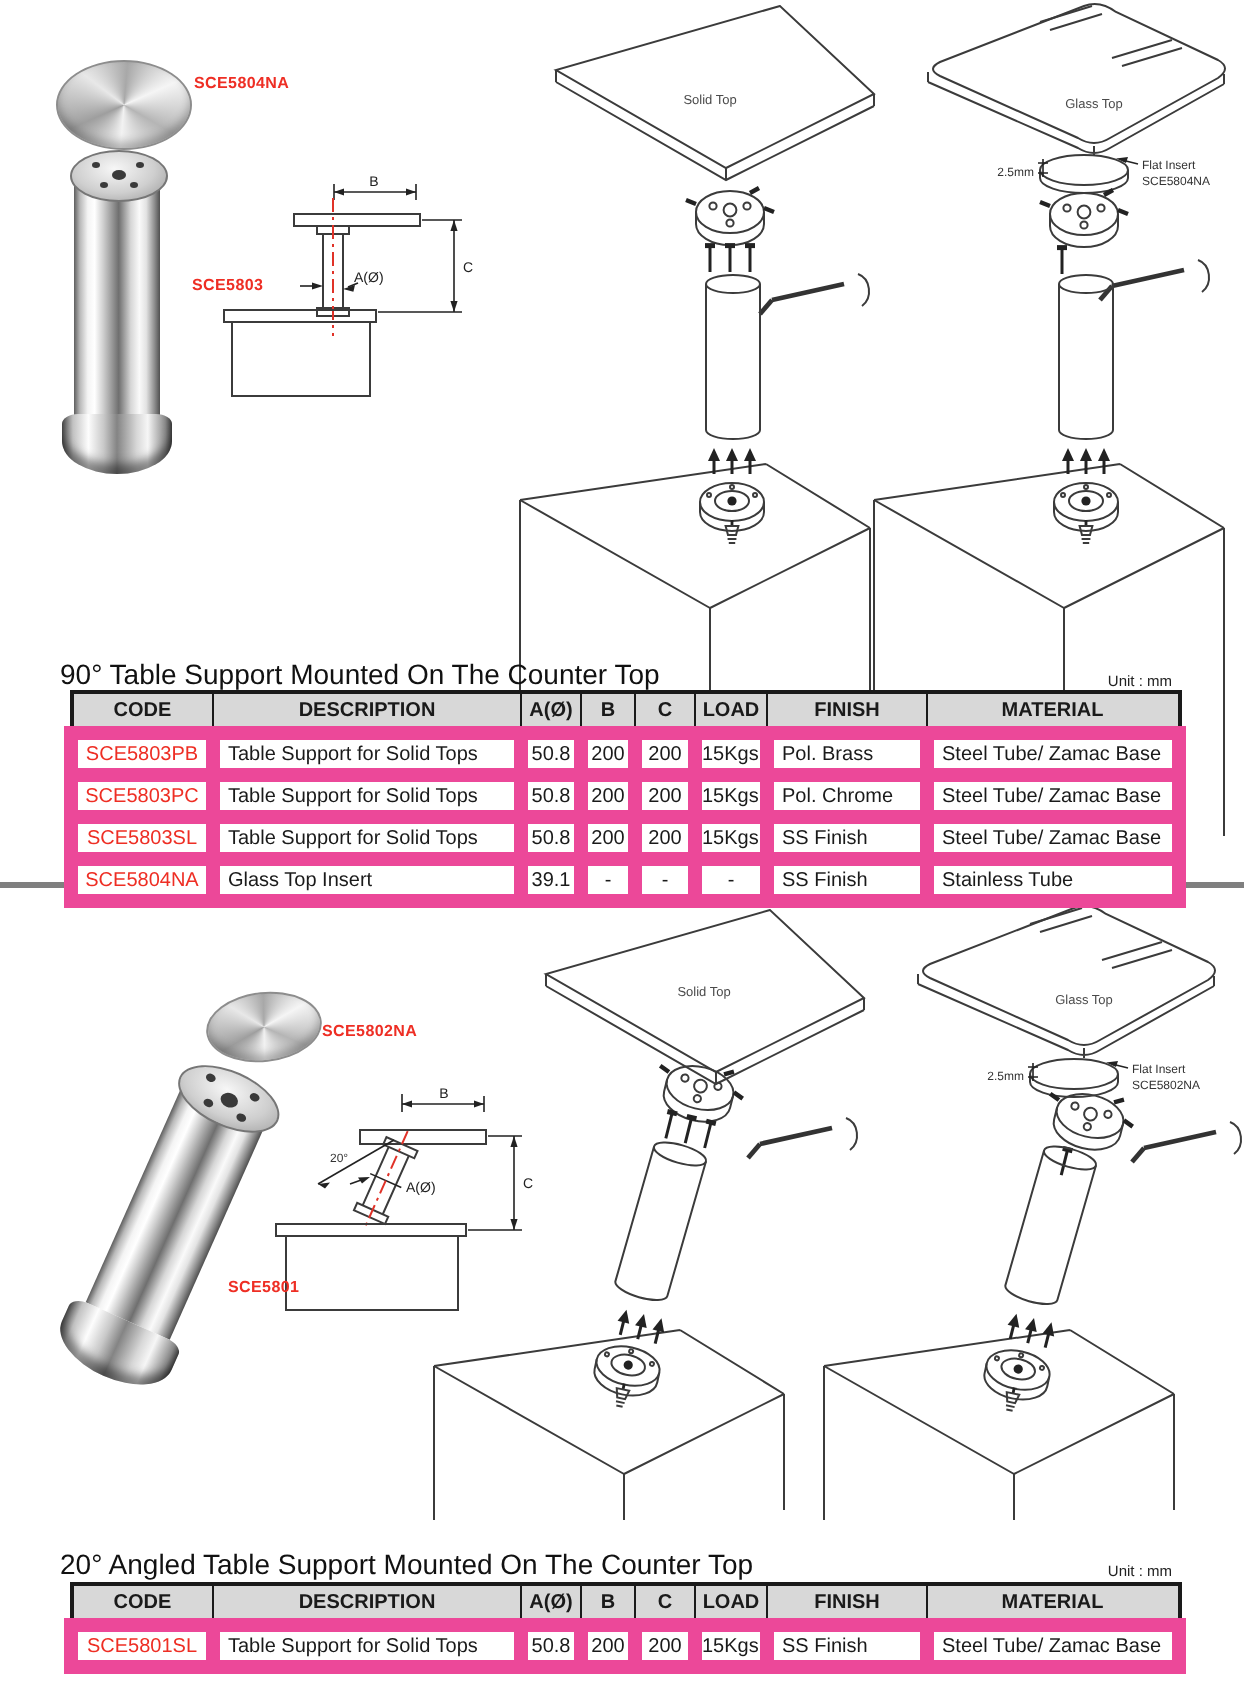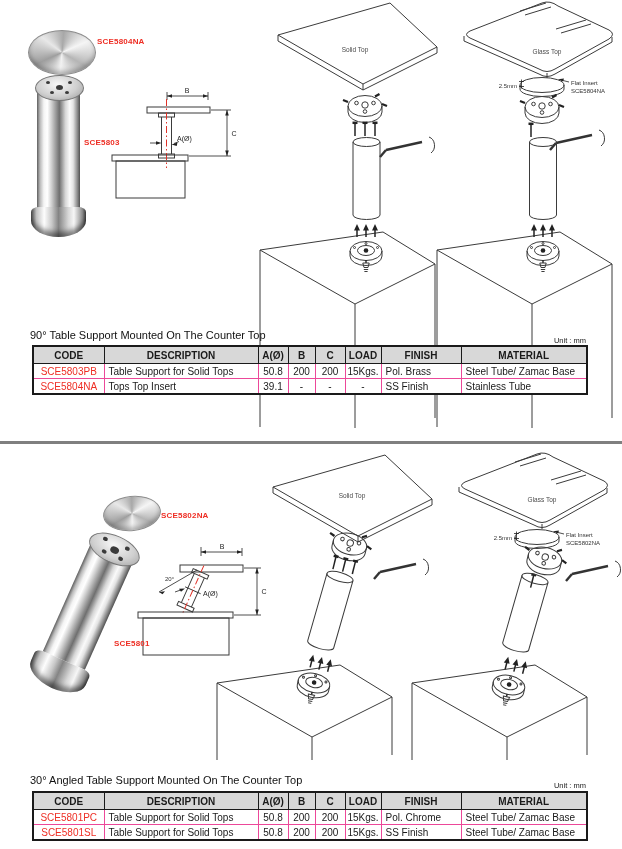--- a/index.html
+++ b/index.html
@@ -8,28 +8,28 @@
   svg{position:absolute;}
   svg .ln{stroke:#3b3b3b;fill:none;stroke-width:1;}
   svg .dim{stroke:#222;fill:none;stroke-width:0.8;}
   svg .ah{fill:#222;stroke:none;}
   svg .rl{stroke:#e03228;fill:none;stroke-width:1;stroke-dasharray:7 2.5 1.5 2.5;}
   svg text{fill:#333;font-family:"Liberation Sans","DejaVu Sans",sans-serif;}
   svg .t65{font-size:6.5px;fill:#4a4a4a;}
   svg .t6{font-size:6px;fill:#333;}
   svg .t7{font-size:7px;fill:#222;}
   .red-lbl{position:absolute;color:#ee2e24;font-size:8px;font-weight:bold;letter-spacing:.2px;z-index:4;}
-  .sec-title{position:absolute;font-size:11px;color:#111;z-index:6;}
+  .sec-title{position:absolute;font-size:14px;color:#111;z-index:6;}
   .unit{position:absolute;font-size:7.5px;color:#222;z-index:6;width:100px;text-align:right;}
   .divider{position:absolute;left:0;top:441px;width:622px;height:3px;background:#7f7f7f;z-index:3;}
   
   .spec{position:absolute;z-index:6;border-collapse:collapse;background:#fff;table-layout:fixed;
         border:2px solid #1a1a1a;}
   .spec th{background:#d8d8d8;border:1px solid #1a1a1a;font-size:10px;font-weight:bold;height:16px;padding:0;}
-  .spec td{border:1px solid #ec4899;font-size:10px;height:14px;padding:0 4px;white-space:nowrap;overflow:hidden;margin-top:12px;}
+  .spec td{border:7px solid #ec4899;font-size:10px;height:14px;padding:0 4px;white-space:nowrap;overflow:hidden;margin-top:12px;}
   .spec td.c{text-align:center;padding:0;}
   .spec td.code{color:#ee2e24;text-align:center;padding:0;}
   
   .disc{position:absolute;border-radius:50%;border:1px solid #8d8d8d;z-index:4;
     background:conic-gradient(from 120deg at 50% 50%,#b5b5b5,#f2f2f2 18%,#9e9e9e 35%,#e8e8e8 52%,#a8a8a8 68%,#f5f5f5 85%,#b5b5b5);
     box-shadow:inset 0 -3px 4px rgba(0,0,0,.25);}
   .cyl{position:absolute;z-index:4;}
   .cyl-cap{position:absolute;border-radius:50%;border:1px solid #767676;
     background:radial-gradient(ellipse at 45% 35%,#f7f7f7,#cfcfcf 55%,#989898);}
   .hole{position:absolute;background:#3a3a3a;border-radius:50%;}
@@ -49,21 +49,21 @@
   <div class="cyl-body" style="left:2px;top:12px;width:43px;height:122px"></div>
   <div class="cyl-base" style="left:-4px;top:132px;width:55px;height:30px"></div>
   <div class="cyl-cap" style="left:0;top:0;width:47px;height:24px">
     <div class="hole" style="left:20px;top:9px;width:7px;height:5px"></div>
     <div class="hole" style="left:10px;top:5px;width:4px;height:3px"></div>
     <div class="hole" style="left:32px;top:5px;width:4px;height:3px"></div>
     <div class="hole" style="left:14px;top:15px;width:4px;height:3px"></div>
     <div class="hole" style="left:29px;top:15px;width:4px;height:3px"></div>
   </div>
 </div>
-<div class="red-lbl" style="left:84px;top:138px">SCE5803</div>
+<div class="red-lbl" style="left:96px;top:138px">SCE5803</div>
 
 <svg style="left:105px;top:85px" width="135" height="150" viewBox="0 0 135 150">
   <path class="dim" d="M62,7 V15 M103,7 V15"></path>
   <path class="dim" d="M62,11 H103"></path>
   <path class="ah" d="M62,11 l5,-1.8 v3.6 z"></path>
     <path class="ah" d="M103,11 l-5,-1.8 v3.6 z"></path>
   <text class="t7" x="82" y="8" text-anchor="middle">B</text>
   <rect class="ln" x="42" y="22" width="63" height="6" fill="#fff"></rect>
   <rect class="ln" x="53.5" y="28" width="16" height="4" fill="#fff"></rect>
   <path class="ln" d="M56.5,32 V69 M66.5,32 V69"></path>
@@ -212,22 +212,42 @@
       <td class="code">SCE5803PB</td>
       <td>Table Support for Solid Tops</td>
       <td class="c">50.8</td>
       <td class="c">200</td>
       <td class="c">200</td>
       <td class="c">15Kgs.</td>
       <td>Pol. Brass</td>
       <td>Steel Tube/ Zamac Base</td>
     </tr>
     <tr>
+      <td class="code">SCE5803PC</td>
+      <td>Table Support for Solid Tops</td>
+      <td class="c">50.8</td>
+      <td class="c">200</td>
+      <td class="c">200</td>
+      <td class="c">15Kgs.</td>
+      <td>Pol. Chrome</td>
+      <td>Steel Tube/ Zamac Base</td>
+    </tr>
+    <tr>
+      <td class="code">SCE5803SL</td>
+      <td>Table Support for Solid Tops</td>
+      <td class="c">50.8</td>
+      <td class="c">200</td>
+      <td class="c">200</td>
+      <td class="c">15Kgs.</td>
+      <td>SS Finish</td>
+      <td>Steel Tube/ Zamac Base</td>
+    </tr>
+    <tr>
       <td class="code">SCE5804NA</td>
-      <td>Tops Top Insert</td>
+      <td>Glass Top Insert</td>
       <td class="c">39.1</td>
       <td class="c">-</td>
       <td class="c">-</td>
       <td class="c">-</td>
       <td>SS Finish</td>
       <td>Stainless Tube</td>
     </tr>
   </tbody>
 </table>
 
@@ -369,21 +389,21 @@
   <path class="dim" d="M364,84 L356,82"></path>
     <path class="ah" d="M353,81.3 l6,-0.8 l-1,3 z"></path>
   <use href="#flgB" transform="translate(345,108) rotate(14)"></use>
   <use href="#scrB" transform="translate(334,124) rotate(14)"></use>
   <use href="#keyB" transform="translate(372,124)"></use>
   <use href="#tubB" transform="translate(335,129) rotate(16)"></use>
   <use href="#arr3B" transform="translate(317,209) rotate(14)"></use>
   <use href="#basB" transform="translate(309,235) rotate(12)"></use>
 </svg>
 
-<div class="sec-title" style="left:30px;top:774px">30° Angled Table Support Mounted On The Counter Top</div>
+<div class="sec-title" style="left:30px;top:774px">20° Angled Table Support Mounted On The Counter Top</div>
 <div class="unit" style="left:486px;top:781px">Unit : mm</div>
 
 <table class="spec" style="left:32px;top:791px;width:556px">
   <colgroup>
       <col style="width:71px">
       <col style="width:154px">
       <col style="width:30px">
       <col style="width:27px">
       <col style="width:30px">
       <col style="width:36px">
@@ -397,30 +417,20 @@
     <th>A(Ø)</th>
     <th>B</th>
     <th>C</th>
     <th>LOAD</th>
     <th>FINISH</th>
     <th>MATERIAL</th>
   </tr>
     </thead>
   <tbody>
     <tr>
-      <td class="code">SCE5801PC</td>
-      <td>Table Support for Solid Tops</td>
-      <td class="c">50.8</td>
-      <td class="c">200</td>
-      <td class="c">200</td>
-      <td class="c">15Kgs.</td>
-      <td>Pol. Chrome</td>
-      <td>Steel Tube/ Zamac Base</td>
-    </tr>
-    <tr>
       <td class="code">SCE5801SL</td>
       <td>Table Support for Solid Tops</td>
       <td class="c">50.8</td>
       <td class="c">200</td>
       <td class="c">200</td>
       <td class="c">15Kgs.</td>
       <td>SS Finish</td>
       <td>Steel Tube/ Zamac Base</td>
     </tr>
   </tbody>

